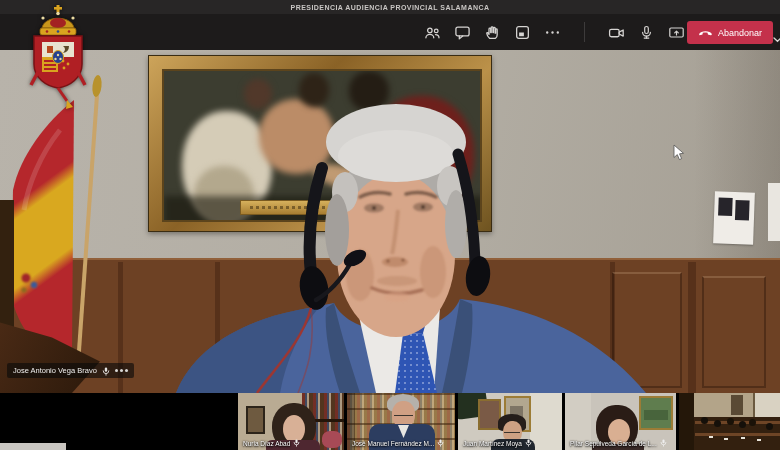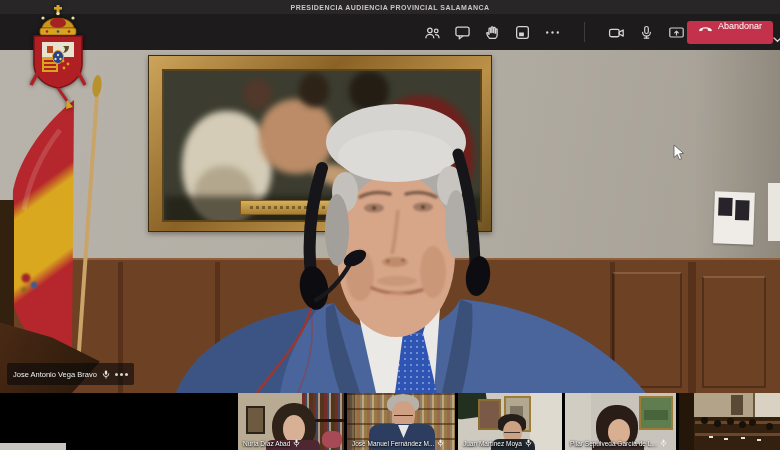--- a/index.html
+++ b/index.html
@@ -11,21 +11,21 @@
   .titlebar{left:0;top:0;width:780px;height:14px;background:#282626;display:flex;align-items:center;justify-content:center;}
   .titlebar .t{font-size:7px;font-weight:bold;color:#c9c6c4;letter-spacing:.45px;}
   .controlbar{left:0;top:14px;width:780px;height:36px;background:#1d1b1b;}
   .timer{left:52px;top:13px;font-size:8.5px;color:#b4b1af;}
   .toolbar{left:424px;top:0;height:36px;display:flex;align-items:center;gap:13px;}
   .tbtn{width:17px;height:17px;display:flex;align-items:center;justify-content:center;cursor:pointer;}
   .tbtn svg{stroke:#d6d4d2;fill:none;stroke-width:1.2;stroke-linecap:round;stroke-linejoin:round;}
   .tbtn svg .fill{fill:#d6d4d2;stroke:none;}
   .tdivider{width:1px;height:20px;background:#3d3b3b;margin:0 10px 0 10px;}
   .leave-btn{left:687px;top:7px;width:86px;height:23px;background:#c4314b;border-radius:3px;
-             display:flex;justify-content:center;gap:5px;cursor:pointer;}
+             display:flex;align-items:center;justify-content:center;gap:5px;cursor:pointer;}
   .leave-btn .txt{color:#fff;font-size:9px;}
   .chevron{left:773px;top:15px;}
 
   
   .coa{left:8px;top:4px;width:100px;height:112px;filter:drop-shadow(0 0 2px rgba(0,0,0,.6));}
 
   
   .video{left:0;top:50px;width:780px;height:343px;overflow:hidden;
          background:linear-gradient(100deg,#b8b3aa 0%,#b2ada3 55%,#a49e93 100%);}
   .wallshade{left:694px;top:0;width:86px;height:208px;background:linear-gradient(90deg,rgba(0,0,0,0),rgba(55,45,35,.2));}
@@ -43,21 +43,21 @@
   .canvas{position:relative;width:100%;height:100%;background:#3c3d30;overflow:hidden;border:2px solid #5c441c;}
   .blob{position:absolute;border-radius:48%;filter:blur(3px);}
   .plaque{left:240px;top:150px;width:120px;height:13px;background:linear-gradient(#d6b05c,#a87e32);border:1px solid #7a5a20;}
   .plaque i{position:absolute;left:9px;right:9px;top:5px;height:3px;display:block;
             background:repeating-linear-gradient(90deg,#55401a 0 3px,transparent 3px 6px);opacity:.65;}
   .photo1{left:714px;top:142px;width:40px;height:52px;background:#efece7;transform:rotate(2deg);box-shadow:0 1px 2px rgba(0,0,0,.3);}
   .photo1 b{position:absolute;display:block;background:#26242a;}
   .photo2{left:768px;top:133px;width:12px;height:58px;background:#e9e6e0;}
 
   
-  .name-label{left:7px;top:313px;height:22px;background:rgba(10,10,10,.62);border-radius:2px;
+  .name-label{left:7px;top:313px;height:15px;background:rgba(10,10,10,.62);border-radius:2px;
               display:flex;align-items:center;gap:5px;padding:0 6px;}
   .name-label .n{color:#f0efee;font-size:7.5px;}
   .lblmic svg{stroke:#e6e4e2;stroke-width:.9;fill:none;stroke-linecap:round;}
   .dots{width:3px;height:3px;border-radius:50%;background:#d8d6d4;box-shadow:5px 0 0 #d8d6d4,10px 0 0 #d8d6d4;margin-right:10px;cursor:pointer;}
 
   
   .tile{top:393px;height:57px;overflow:hidden;background:#222;cursor:pointer;}
   .tile>div{position:absolute;}
   .tlabel{position:absolute;left:5px;bottom:3px;color:#fff;font-size:6.5px;z-index:9;
           text-shadow:0 0 2px #000,0 1px 2px #000;display:flex;align-items:center;gap:3px;white-space:nowrap;}

